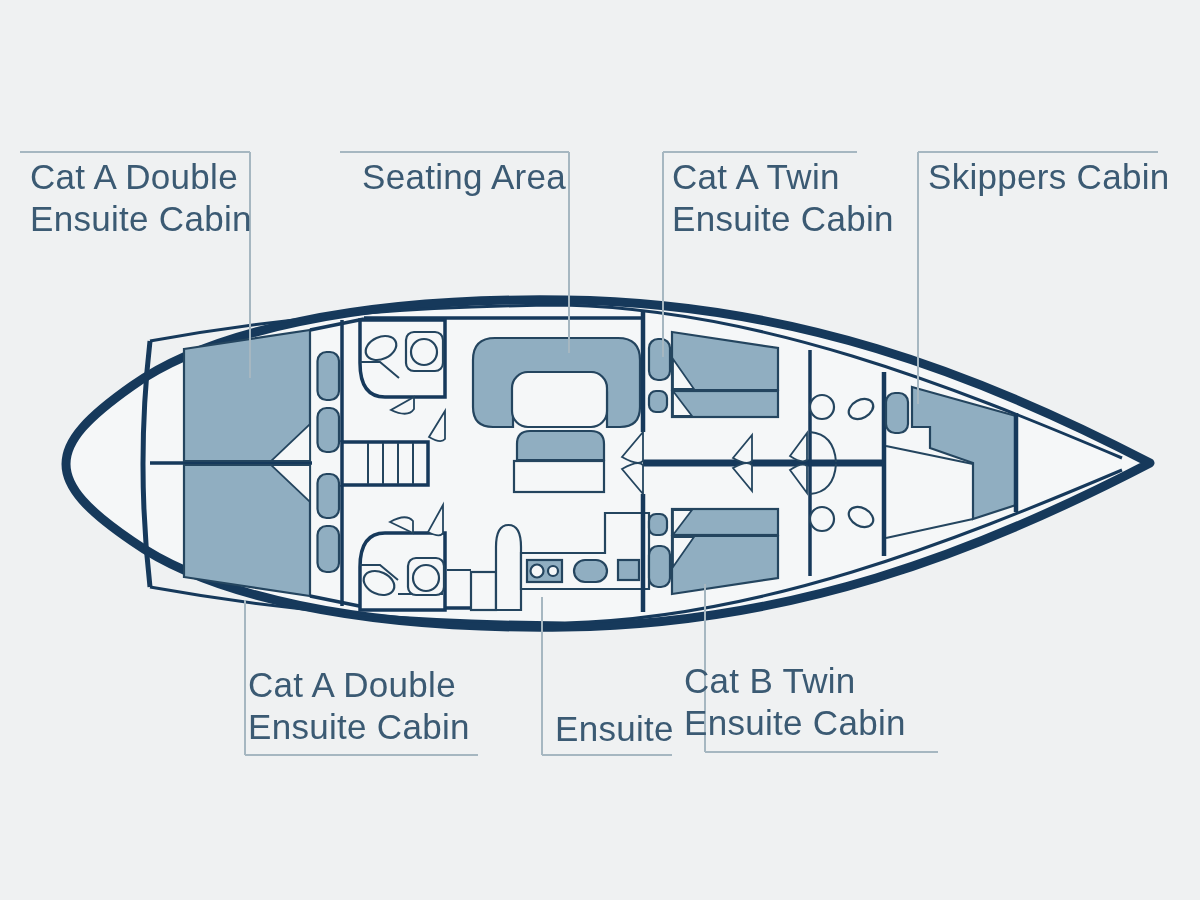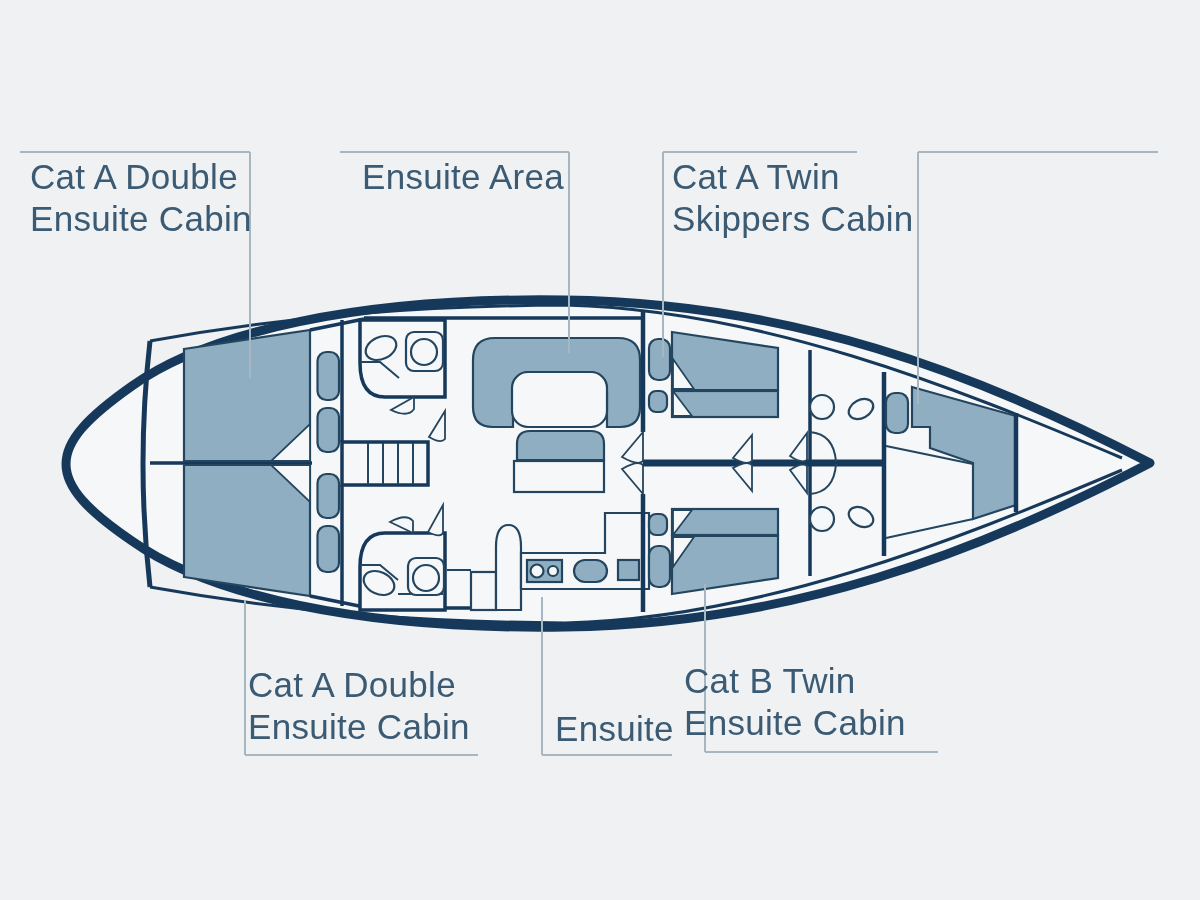--- a/index.html
+++ b/index.html
@@ -162,21 +162,22 @@
       <path class="st-leader" d="M857,152 H663 M663,152 V357"></path>
       <path class="st-leader" d="M1158,152 H918 M918,152 V404"></path>
       <path class="st-leader" d="M245,600 V755 M245,755 H478"></path>
       <path class="st-leader" d="M542,597 V755 M542,755 H672"></path>
       <path class="st-leader" d="M705,584 V752 M705,752 H938"></path>
     </g>
   </svg>
 
   <div class="plan-label" style="left:30px;top:156px">Cat A Double
 Ensuite Cabin</div>
-  <div class="plan-label" style="left:362px;top:156px">Ensuite Area</div>
+  <div class="plan-label" style="left:362px;top:156px">Seating Area</div>
   <div class="plan-label" style="left:672px;top:156px">Cat A Twin
-Skippers Cabin</div>
+Ensuite Cabin</div>
+  <div class="plan-label" style="left:928px;top:156px">Skippers Cabin</div>
   <div class="plan-label" style="left:248px;top:664px">Cat A Double
 Ensuite Cabin</div>
   <div class="plan-label" style="left:555px;top:708px">Ensuite</div>
   <div class="plan-label" style="left:684px;top:660px">Cat B Twin
 Ensuite Cabin</div>
 </div>
 
 </body></html>

